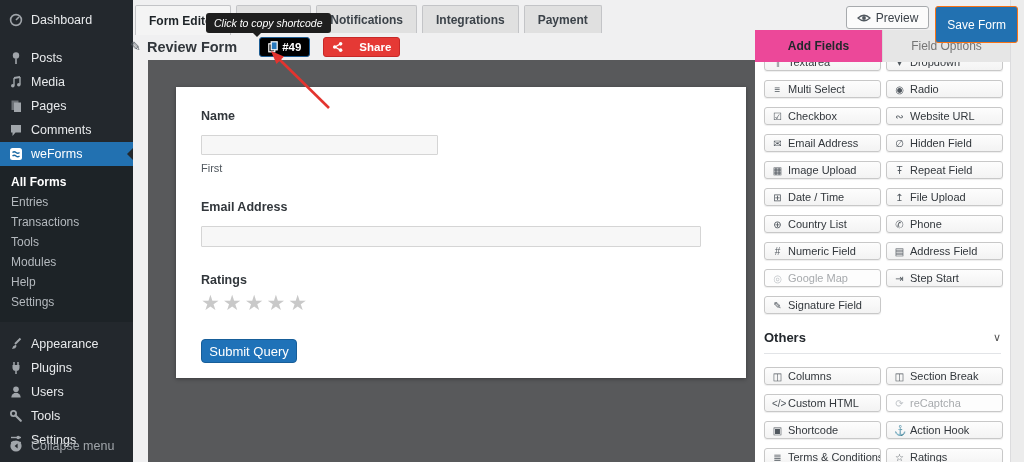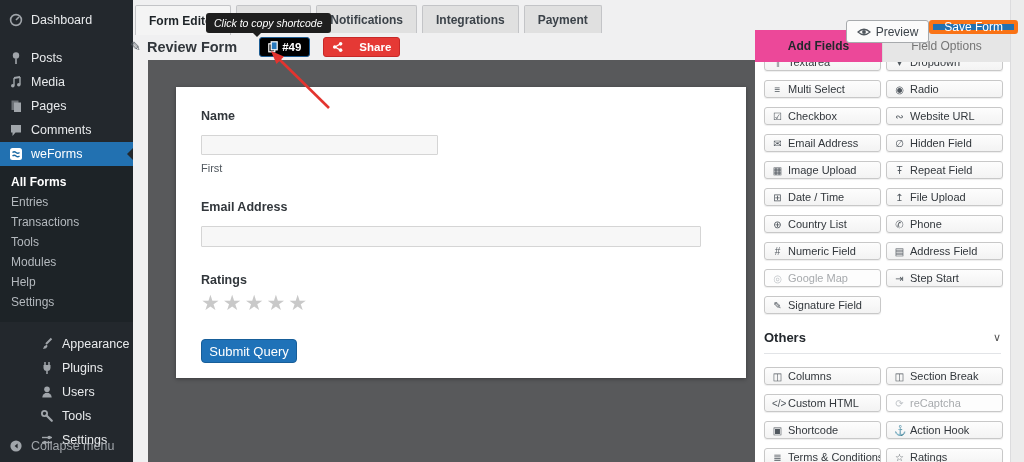--- a/index.html
+++ b/index.html
@@ -9,31 +9,31 @@
   
   .sidebar { position:absolute; left:0; top:0; width:133px; height:462px; background:#23282d; padding-top:8px; z-index:5; }
   .mitem { display:flex; align-items:center; gap:8px; height:24px; padding:0 9px; font-size:12.5px; color:#e8eaec; cursor:pointer; }
   .mitem.first { margin-bottom:14px; }
   .mitem svg { flex:0 0 auto; }
   .mitem.active { background:#2271b1; color:#fff; position:relative; }
   .mitem.active::after { content:""; position:absolute; right:0; top:50%; margin-top:-6px; border:6px solid transparent; border-right-color:#23282d; }
   .submenu { background:#1d2327; padding:6px 0 10px 0; }
   .sitem { font-size:12px; color:#b4b9be; padding:3px 10px 3px 11px; line-height:14px; cursor:pointer; }
   .sitem.active { color:#fff; font-weight:bold; }
-  .lower { padding-top:10px;margin-left:31px; }
+  .lower { padding-top:10px; }
   .collapse-item { position:absolute; bottom:4px; left:0; width:100%; }
 
   
   .tabs { position:absolute; left:135px; top:5px; display:flex; gap:5px; z-index:10; }
   .tab { height:28px; padding:0 13px; display:flex; align-items:center; font-size:12px; font-weight:bold; color:#3c434a; background:#e0e0e0; border:1px solid #c3c4c7; border-bottom:none; border-radius:2px 2px 0 0; cursor:pointer; }
   .tab.active { background:#f4f4f4; height:30px; color:#1d2327; }
 
-  .hdr-actions { position:absolute; top:20px; right:6px; display:flex; z-index:10; }
+  .hdr-actions { position:absolute; top:6px; right:6px; display:flex; gap:6px; z-index:10; }
   .btn-preview { height:23px; padding:0 10px; display:flex; align-items:center; gap:5px; background:#fbfbfb; border:1px solid #a7aaad; border-radius:3px; font-size:12px; color:#3c434a; cursor:pointer; }
-  .btn-save { height:14px; padding:0 11px; display:flex; align-items:center; background:#2271b1; border:4px solid #f97316; border-radius:3px; font-size:12px; color:#fff; cursor:pointer; }
+  .btn-save { height:37px; padding:0 11px; display:flex; align-items:center; background:#2271b1; border:1px solid #f97316; border-radius:3px; font-size:12px; color:#fff; cursor:pointer; }
 
   
   .formbar { position:absolute; left:130px; top:33px; height:27px; display:flex; align-items:center; z-index:9; }
   .pencil { font-size:13px; color:#50575e; margin-right:6px; }
   .form-title { font-size:14.5px; font-weight:bold; color:#32373c; }
   .badge-shortcode { margin-left:22px; height:20px; padding:0 8px; display:flex; align-items:center; gap:4px; background:#000000; border:1px solid #1d5d94; border-radius:3px; color:#fff; font-size:11.5px; font-weight:bold; cursor:pointer; }
   .btn-share { margin-left:13px; height:20px; padding:0 8px; display:flex; align-items:center; gap:16px; background:#e53935; border:1px solid #c62828; border-radius:3px; color:#fff; font-size:11.5px; font-weight:bold; cursor:pointer; }
 
   
   .tooltip { position:absolute; left:206px; top:13px; height:20px; padding:0 8px; display:flex; align-items:center; background:#1e1e1e; border-radius:3px; color:#fff; font-size:10.5px; z-index:40; white-space:nowrap;font-style:italic; }

